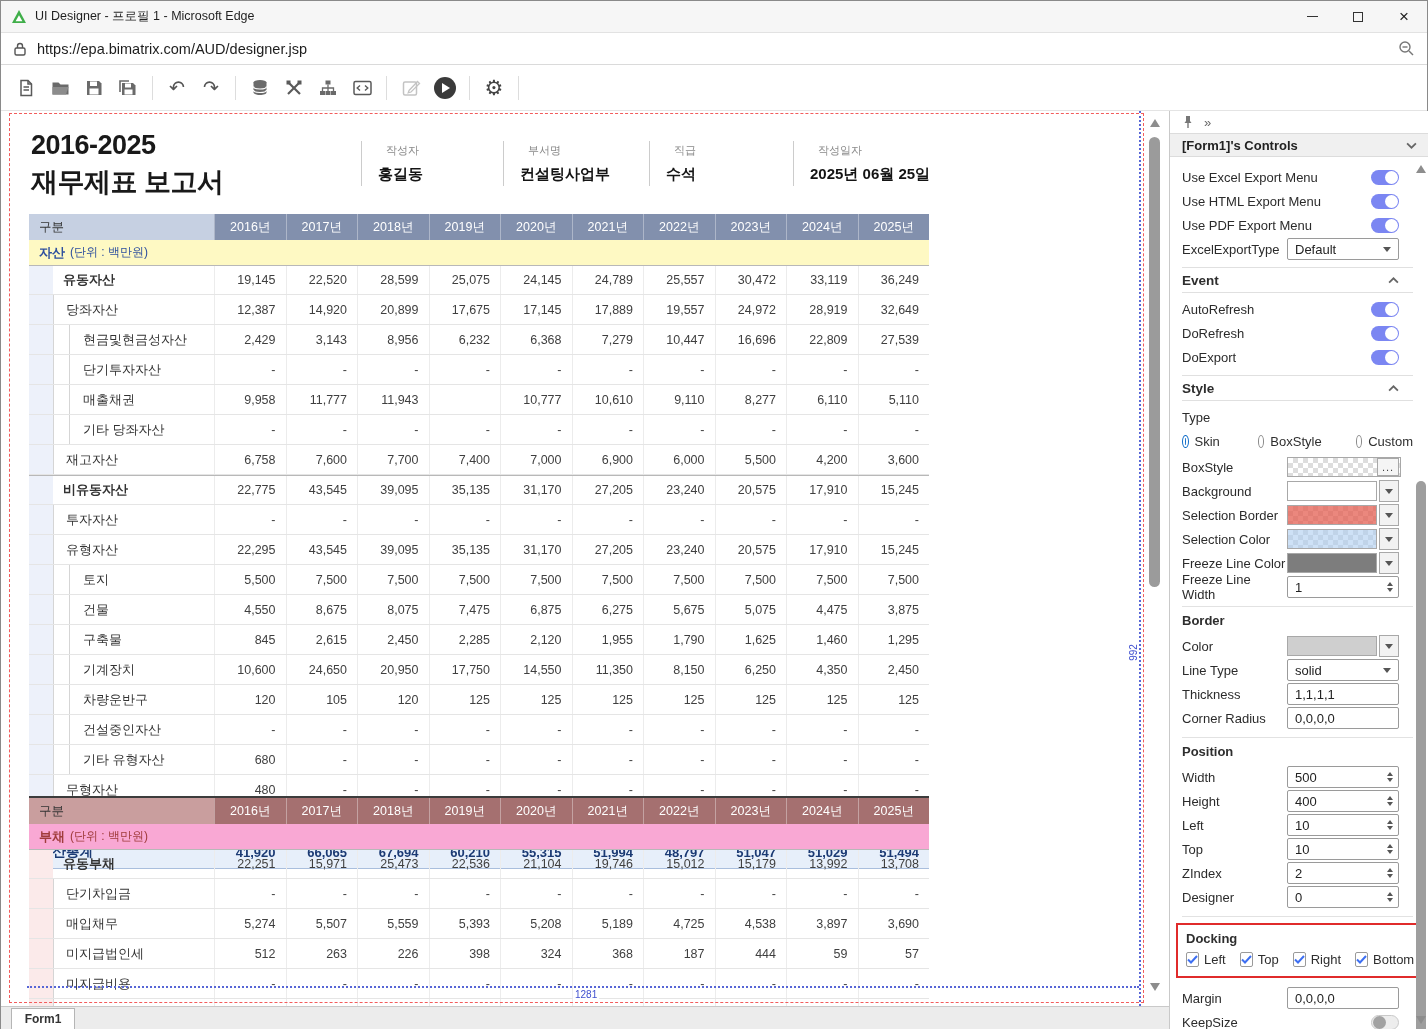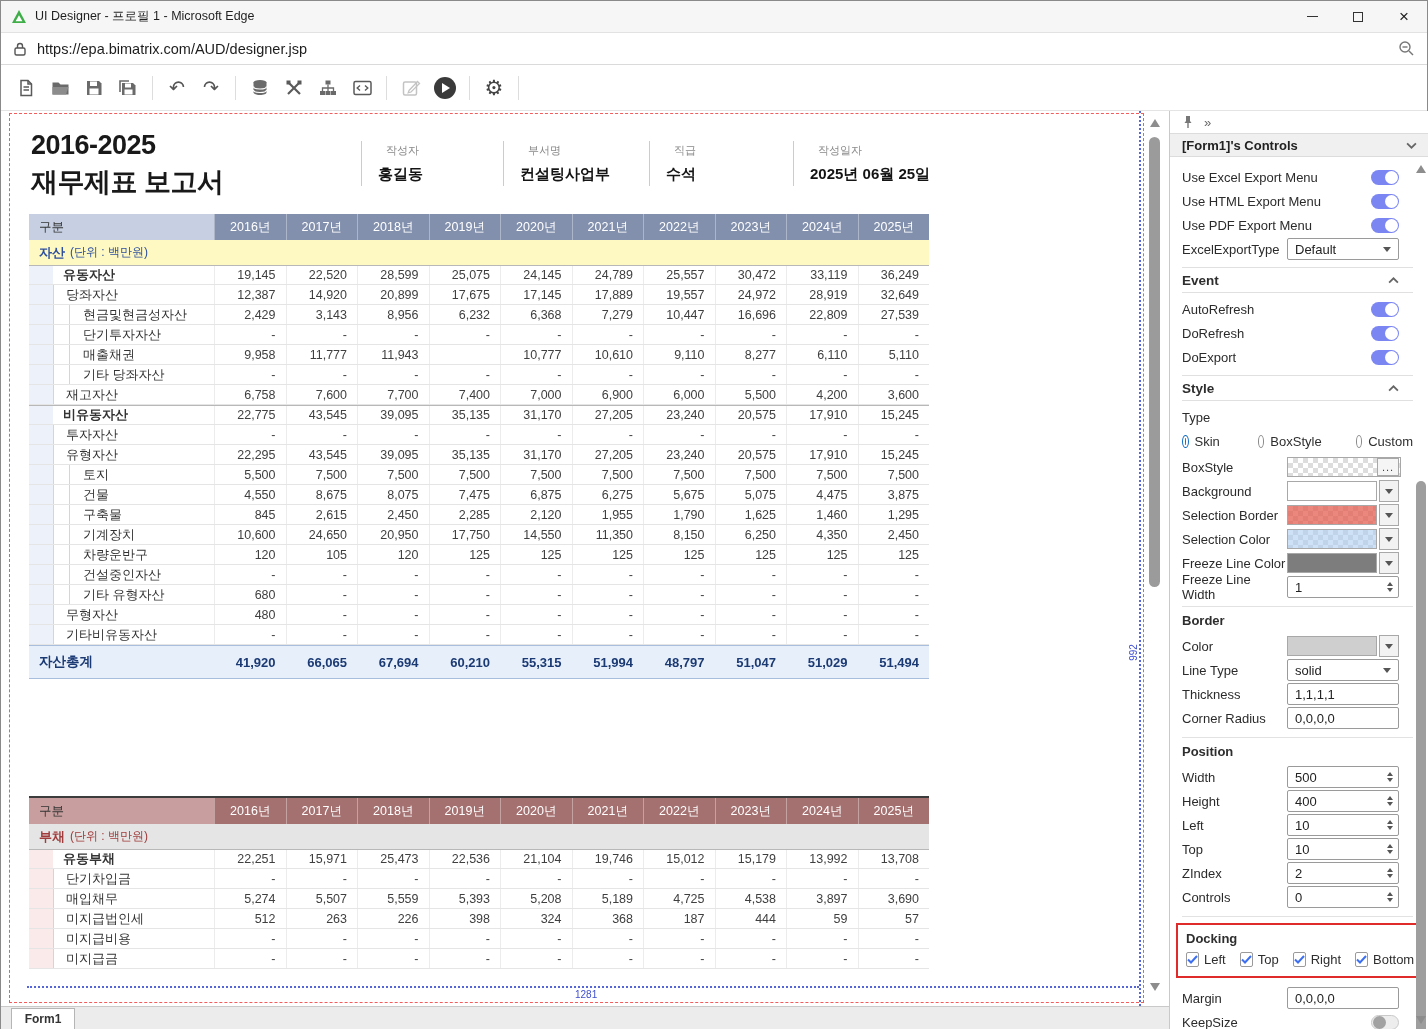--- a/index.html
+++ b/index.html
@@ -63,23 +63,23 @@
   #liabTable{top:685px;border-top:2px solid #3c3c3c;}
   .trow{display:grid;grid-template-columns:24px 161px repeat(10,71.5px);}
   .thead{height:26px;}
   .thead .hl{grid-column:1/3;background:#c6d0e2;color:#333;font-size:12.5px;display:flex;align-items:center;padding-left:10px;}
   .thead .hy{background:#8290ad;color:#fff;font-size:12.5px;display:flex;align-items:center;justify-content:center;border-left:1px solid rgba(255,255,255,.35);}
   .liab .thead .hl{background:#c99e9e;}
   .liab .thead .hy{background:#a57070;}
   .secrow{height:25px;background:#fef9c3;display:flex;align-items:center;}
   .sec-t{font-weight:700;color:#2d4f9e;font-size:13px;padding-left:10px;}
   .sec-u{color:#2d4f9e;font-size:12px;margin-left:5px;}
-  .liab .secrow{background:#e5e5e5;}
+  .liab .secrow{background:#f9a8d4;}
   .liab .sec-t,.liab .sec-u{color:#a03c3c;}
-  .drow{height:20px;border-bottom:1px solid #e5e5e5;}
+  .drow{height:30px;border-bottom:1px solid #e5e5e5;}
   .gut{background:#edf1fa;}
   .liab .gut{background:#fbeaea;}
   .lab{display:flex;align-items:center;font-size:13px;color:#333;}
   .lvl0{border-top:1px solid #b8b8b8;}
   .lvl0 .txt{font-weight:700;padding-left:10px;}
   .lvl1 .lab,.lvl2 .lab{border-left:1px solid #d5d5d5;}
   .lvl1 .txt{padding-left:12px;}
   .lvl2 .lab::before{content:"";align-self:stretch;border-left:1px solid #d5d5d5;margin-left:15px;}
   .lvl2 .txt{padding-left:13px;}
   .num{display:flex;align-items:center;justify-content:flex-end;padding-right:10px;font-size:12.5px;color:#3f3f3f;border-left:1px solid #ececec;}
@@ -973,21 +973,21 @@
           <span class="plabel">ZIndex</span>
           <span class="numfld pctl">
               <span class="nv">2</span>
               <span class="spin">
                 <i class="up"></i>
                 <i class="dn"></i>
               </span>
             </span>
         </div>
         <div class="prow">
-          <span class="plabel">Controls</span>
+          <span class="plabel">Designer</span>
           <span class="numfld pctl">
               <span class="nv">0</span>
               <span class="spin">
                 <i class="up"></i>
                 <i class="dn"></i>
               </span>
             </span>
         </div>
 
         <div class="pdiv"></div>

